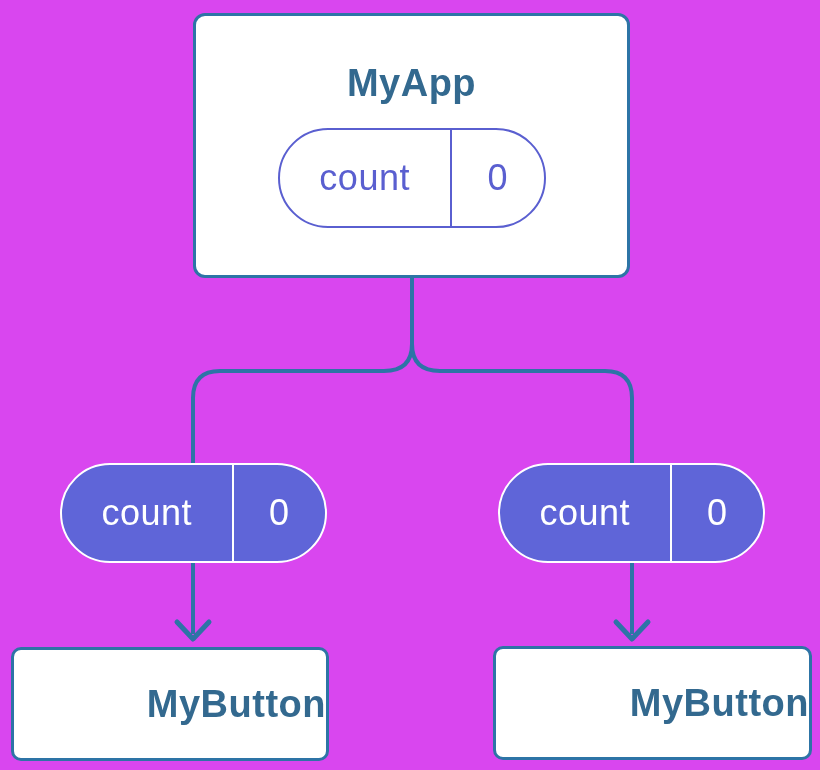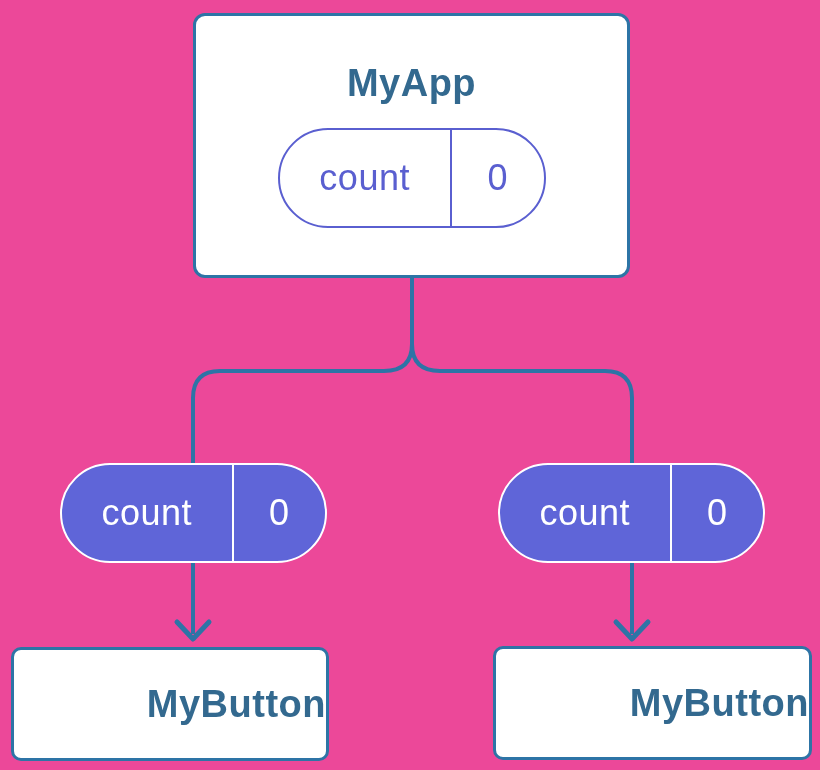--- a/index.html
+++ b/index.html
@@ -1,20 +1,20 @@
 <!DOCTYPE html>
 <html><head>
 <meta charset="utf-8">
 <style>
   html, body { margin: 0; padding: 0; background: #4C6976; }
   .stage {
     position: relative;
     width: 820px;
     height: 770px;
-    background: #ec4899;
+    background: #d946ef;
     font-family: "Liberation Sans", sans-serif;
     overflow: hidden;
   }
   svg.connectors {
     position: absolute;
     left: 0; top: 0;
     width: 820px; height: 770px;
     z-index: 1;
     pointer-events: none;
   }

